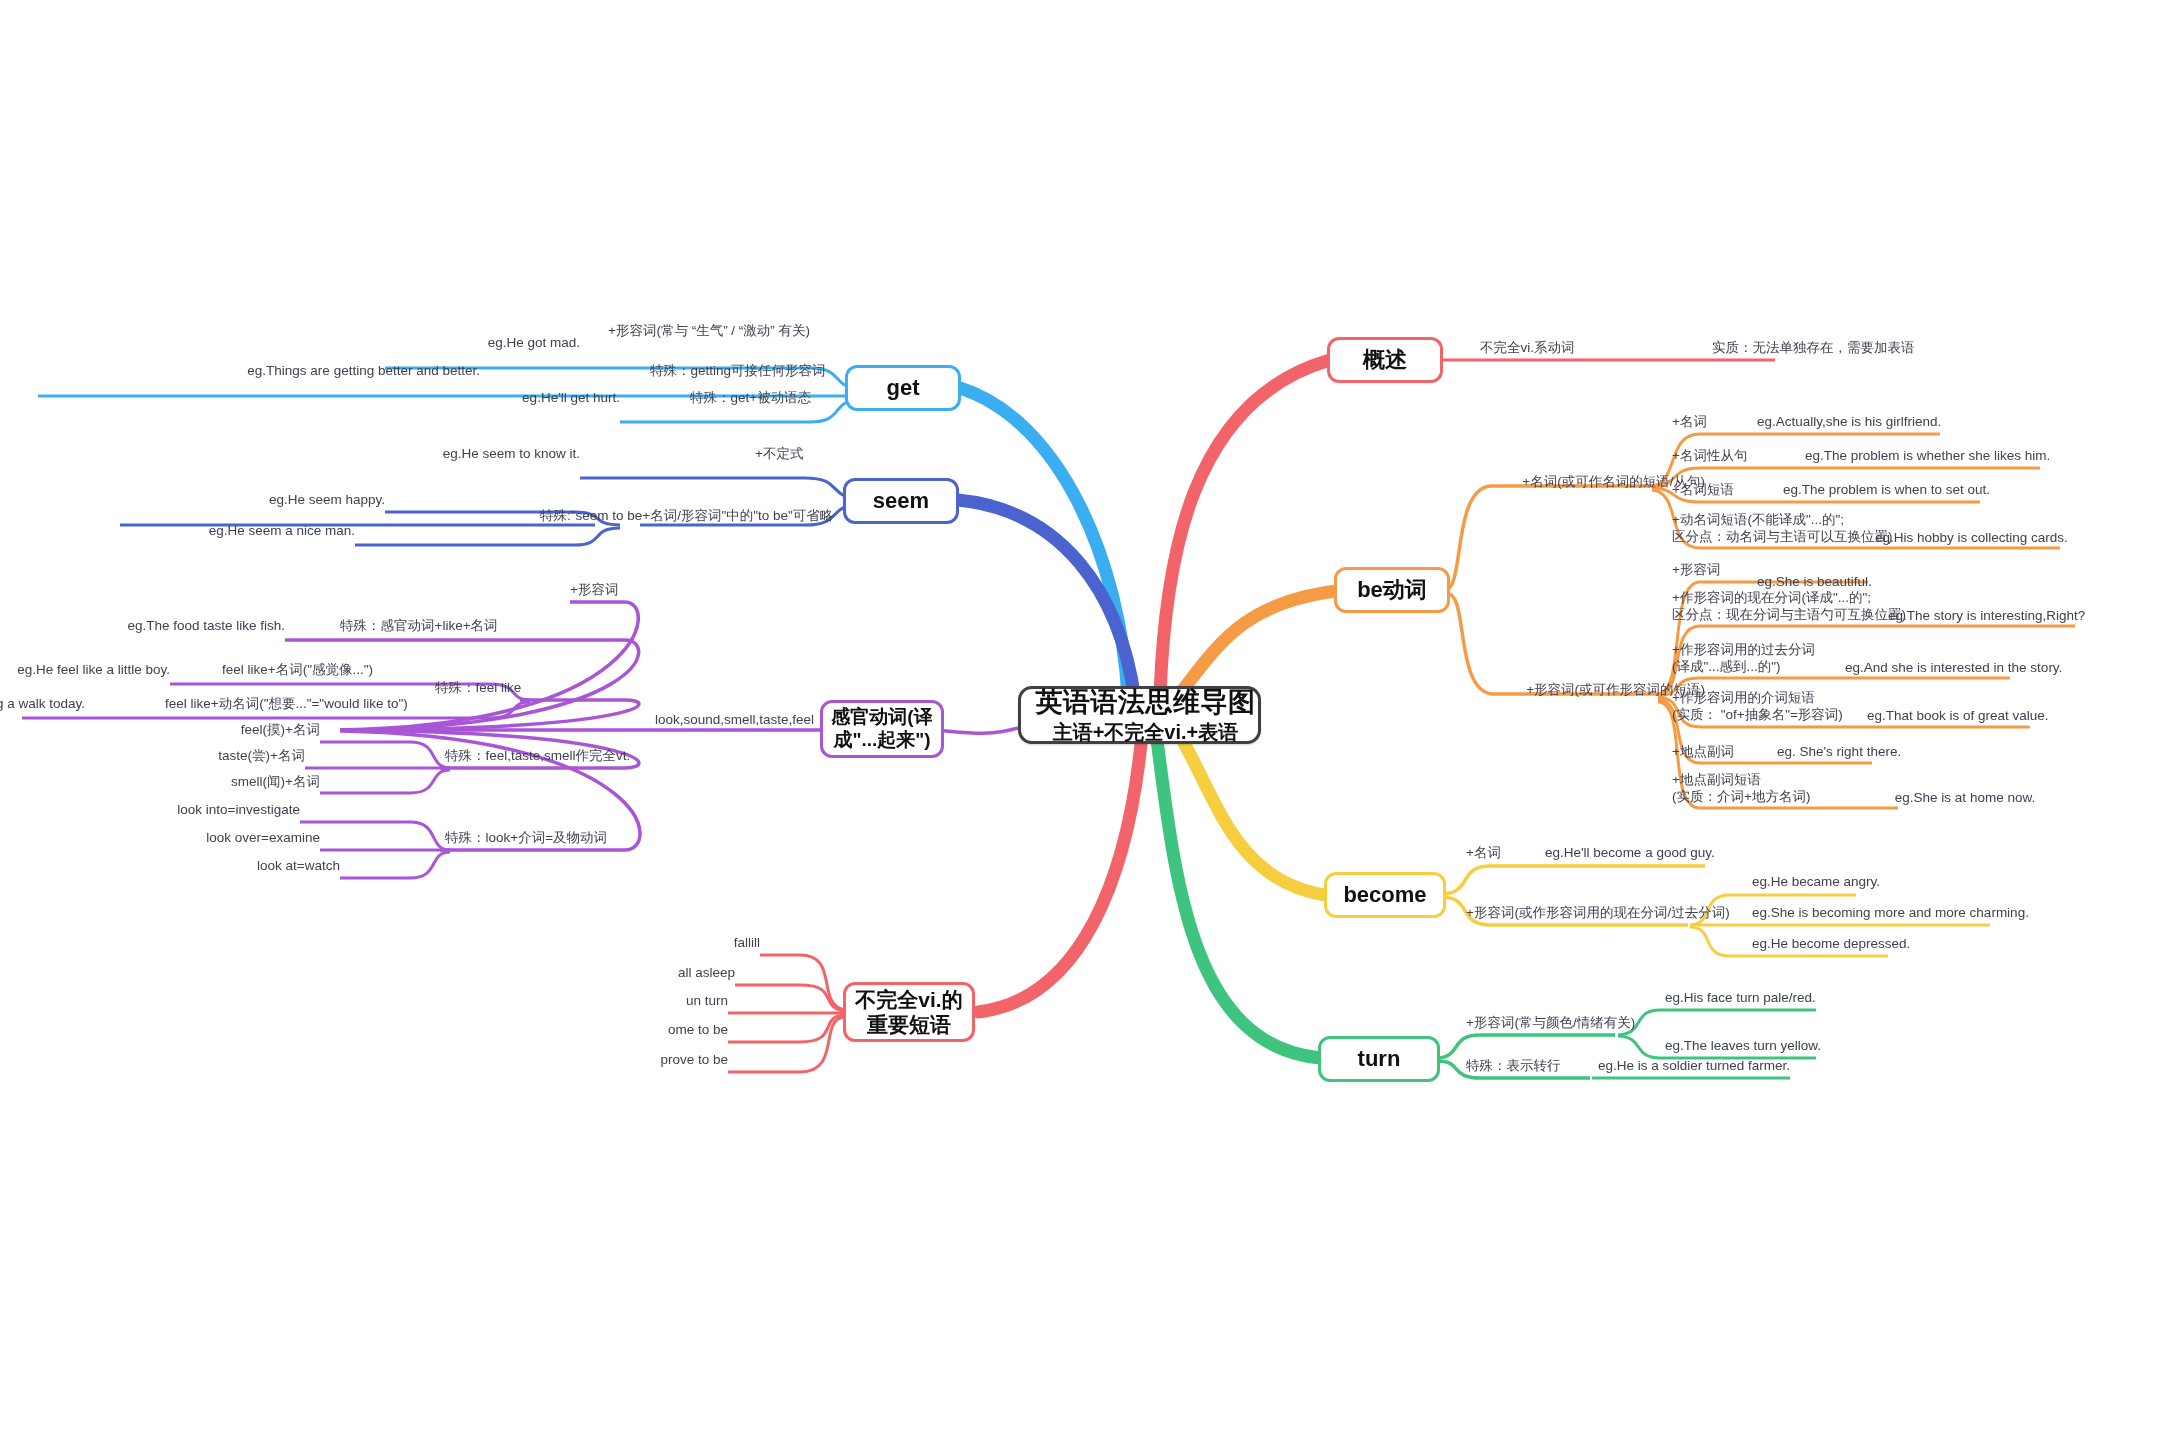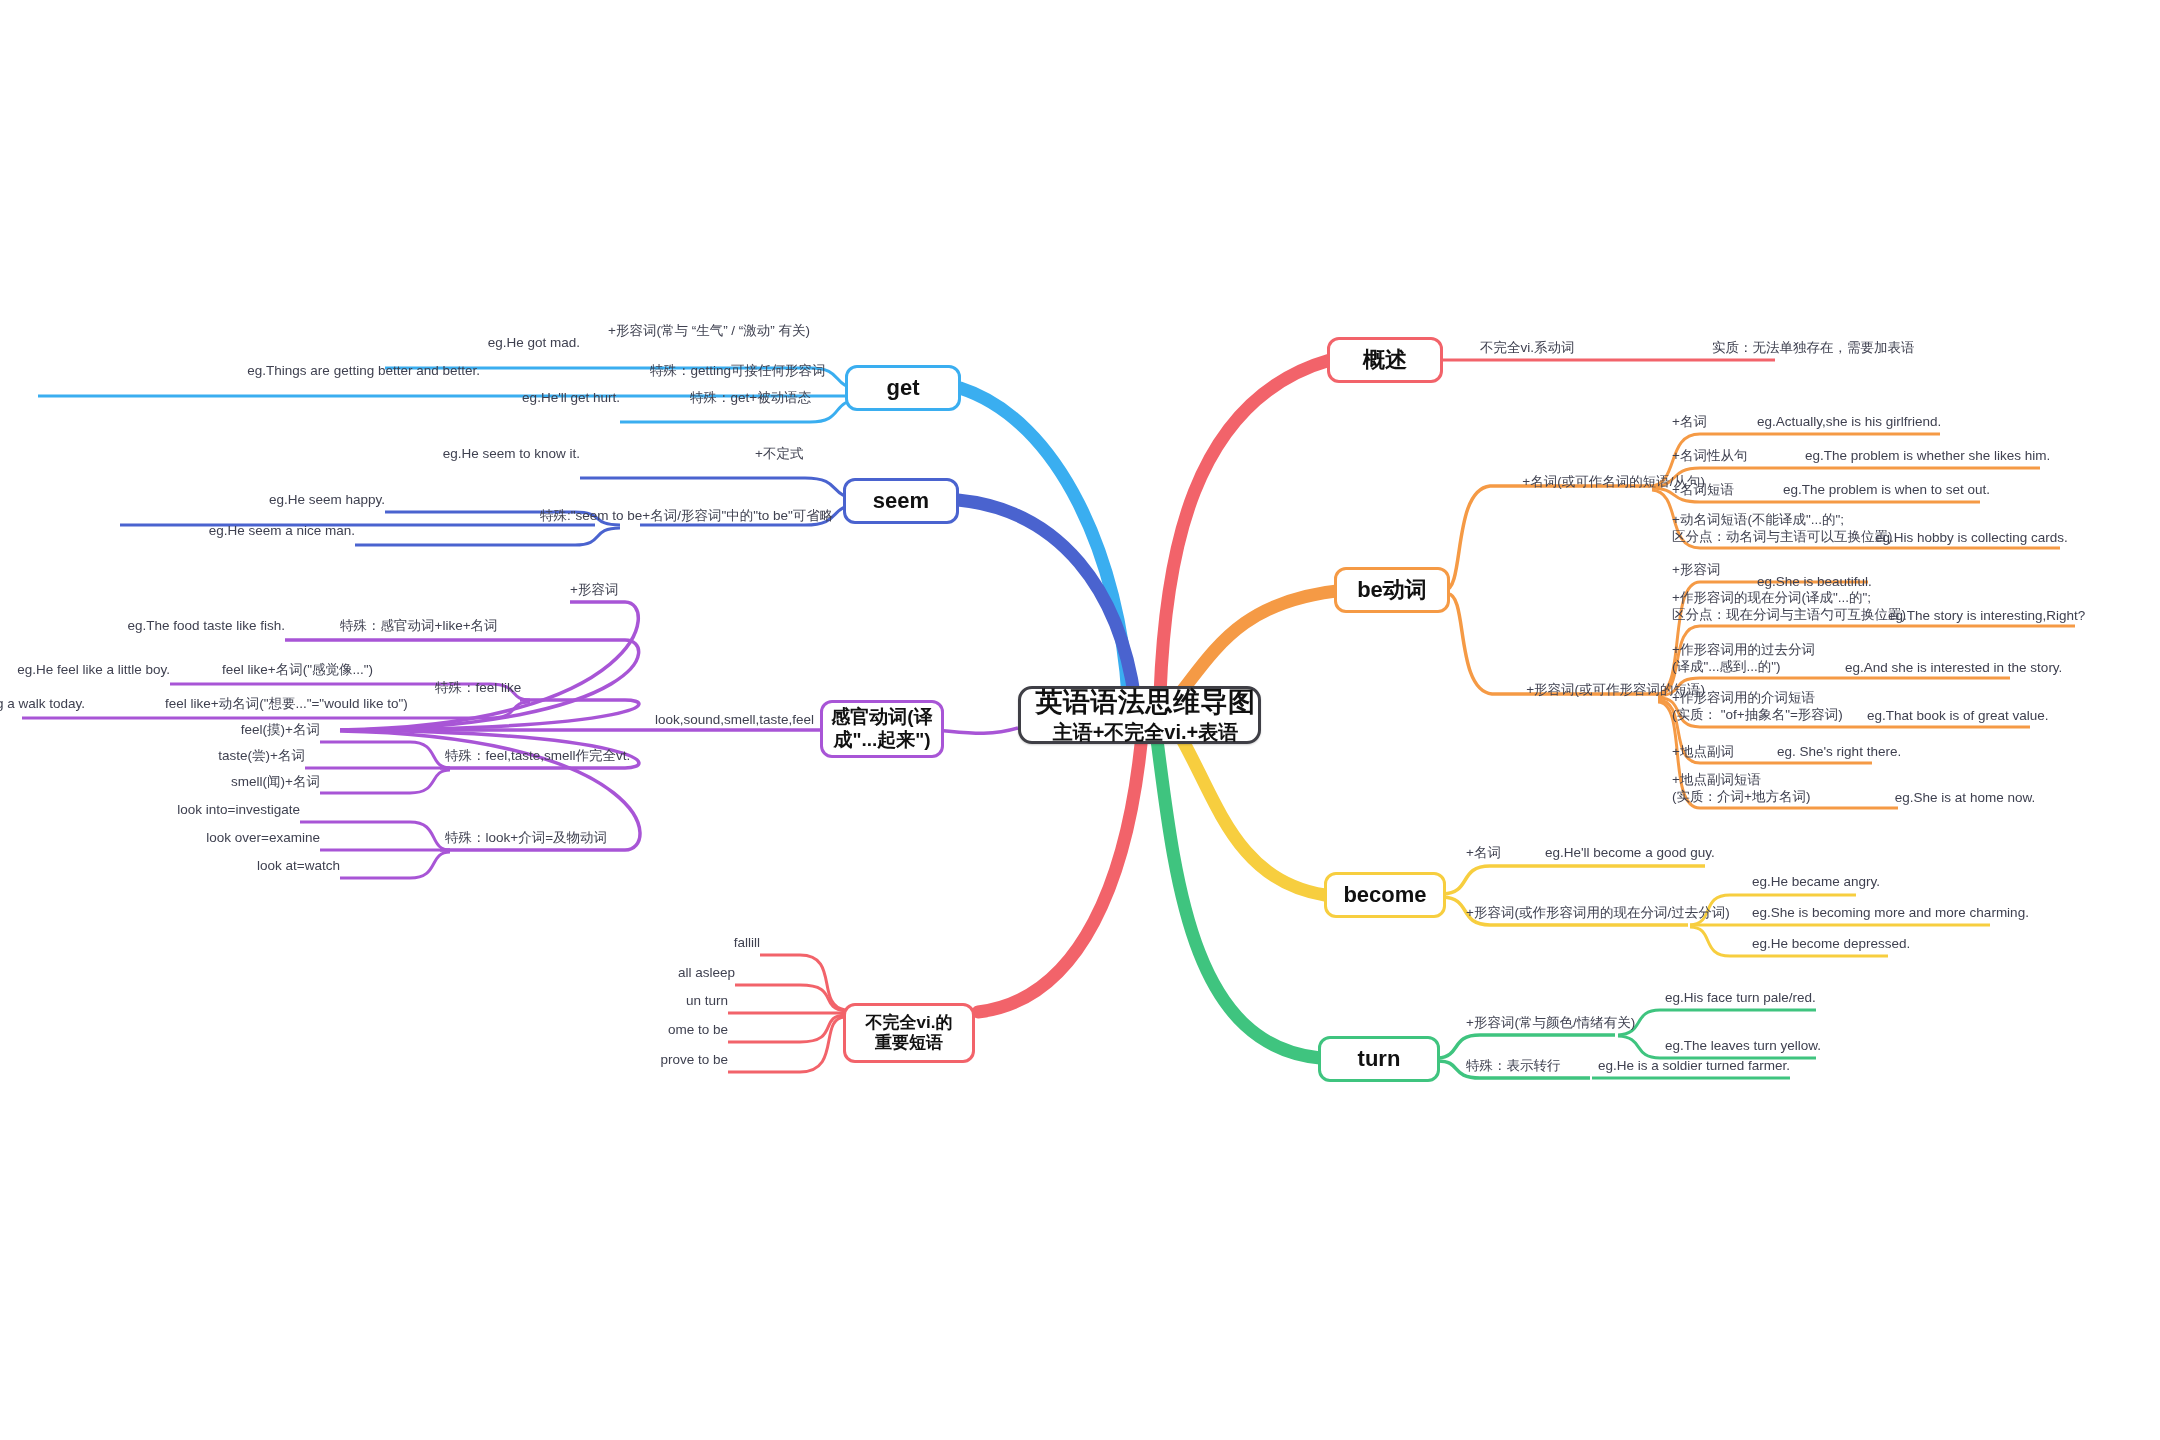--- a/index.html
+++ b/index.html
@@ -138,21 +138,21 @@
 
   <div class="node branch" style="left:843px;top:478px;width:116px;height:46px;border-color:#4a63cf;">
     <span>seem</span>
   </div>
 
   <div class="node branch" style="left:820px;top:700px;width:124px;height:58px;border-color:#a855d6;font-size:19px;white-space:pre-line;">
     <span>感官动词(译
 成"...起来")</span>
   </div>
 
-  <div class="node branch" style="left:843px;top:982px;width:132px;height:60px;border-color:#f2636a;font-size:17px;white-space:pre-line;margin-top:21px;">
+  <div class="node branch" style="left:843px;top:982px;width:132px;height:60px;border-color:#f2636a;font-size:21px;white-space:pre-line;">
     <span>不完全vi.的
 重要短语</span>
   </div>
 
   <div class="leaf r" style="left:380px;top:335px;width:200px;">eg.He got mad.</div>
   <div class="leaf l" style="left:608px;top:323px;width:260px;">+形容词(常与 “生气” / “激动” 有关)</div>
 
   <div class="leaf r" style="left:180px;top:363px;width:300px;">eg.Things are getting better and better.</div>
   <div class="leaf l" style="left:650px;top:363px;width:260px;">特殊：getting可接任何形容词</div>
 

